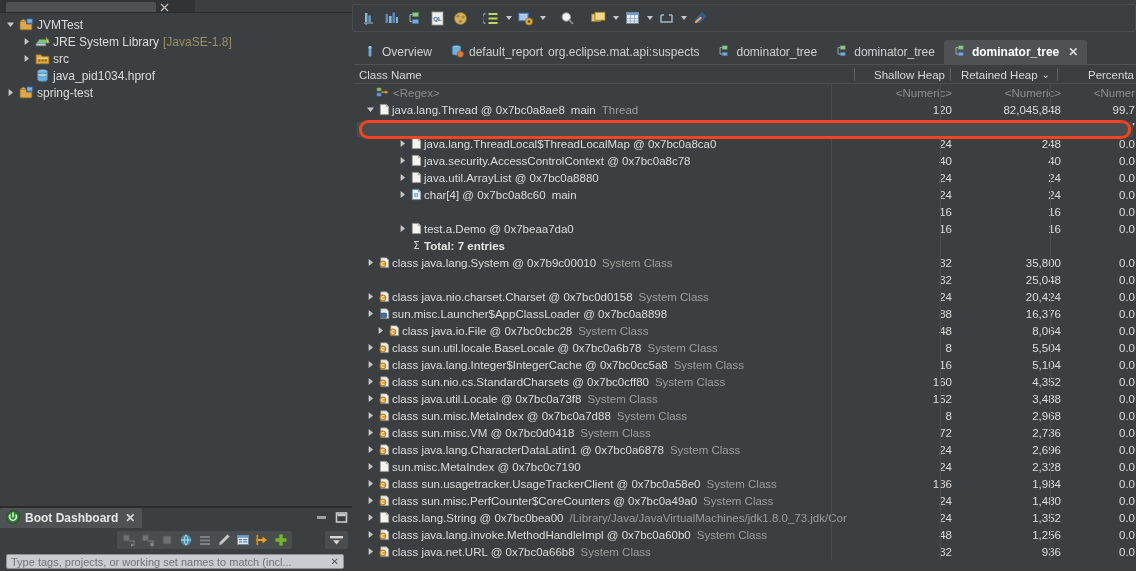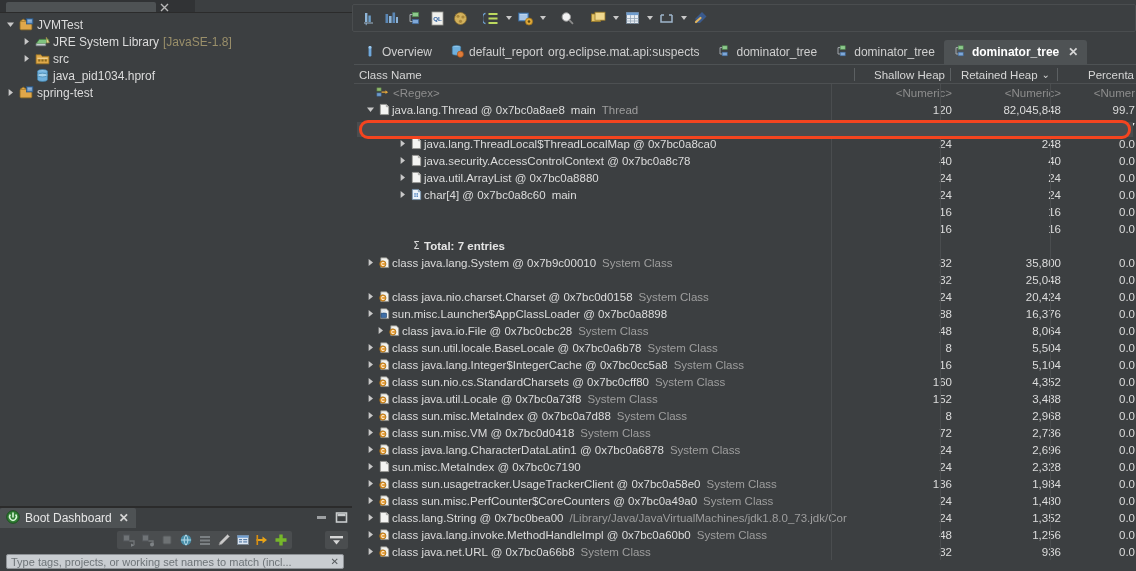--- a/index.html
+++ b/index.html
@@ -57,21 +57,21 @@
     position:absolute; left:0; top:508px; width:352px; height:63px; background:#3c3f41;
   }
   #bd-tabrow {
     position:absolute; left:0; top:0; width:352px; height:20px;
   }
   #bd-tab {
     position:absolute; left:0; top:0; height:20px;
     display:flex; align-items:center; padding:0 7px 0 6px;
     background:#4e5254; border-radius:2px 2px 0 0;
   }
-  #bd-tab .bdtitle { font-size: 12px; font-weight: normal; color:#e6e6e6; margin:0 7px 0 5px;}
+  #bd-tab .bdtitle { font-size: 12px; font-weight: bold; color:#e6e6e6; margin:0 7px 0 5px;}
   .xglyph { font-size: 12px; color:#d6d6d6; font-weight:bold; line-height:1; }
   #bd-winbtns { position:absolute; right:4px; top:3px; display:flex; gap:7px; align-items:center;}
   #bd-toolbar {
     position:absolute; left:0; top:21px; width:352px; height:22px;
     background:#3c3f41;
   }
   .tbgroup { position:absolute; top:2px; display:flex; align-items:center; height:18px;
     background:#4a4d4f; border-radius:2px; padding:0 2px; }
   .tbbtn { width:19px; height:18px; display:flex; align-items:center; justify-content:center;}
   #bd-filter {
@@ -684,20 +684,34 @@
           </div>
           <div class="row">
             <div class="num c-shallow">16</div>
             <div class="num c-retained">16</div>
             <div class="num c-pct">0.0</div>
             <div class="vsep" style="right: 304px; height: 17px;"></div>
             <div class="vsep" style="right: 195px; height: 17px;"></div>
             <div class="vsep" style="right: 85px; height: 17px;"></div>
           </div>
           <div class="row">
+            <div class="rname" style="left:42px">
+              <span style="width:12px;display:inline-flex;align-items:center;justify-content:center">
+                <svg width="9" height="9" viewBox="0 0 9 9">
+                  <path d="M2.6 1 L7 4.5 L2.6 8 Z" fill="#c8c8c8"></path>
+                </svg>
+              </span>
+              <span style="width:16px;display:inline-flex;align-items:center;justify-content:center">
+                <svg width="13" height="13" viewBox="0 0 14 14">
+                  <path d="M2.5 1.5 H9 L11.5 4 V12.5 H2.5 Z" fill="#f4f4f2" stroke="#9a9a96" stroke-width="0.8"></path>
+                  <path d="M9 1.5 V4 H11.5" fill="#d8d8d4" stroke="#9a9a96" stroke-width="0.8"></path>
+                </svg>
+              </span>
+              <span class="">test.a.Demo @ 0x7beaa7da0</span>
+            </div>
             <div class="num c-shallow">16</div>
             <div class="num c-retained">16</div>
             <div class="num c-pct">0.0</div>
             <div class="vsep" style="right: 304px; height: 17px;"></div>
             <div class="vsep" style="right: 195px; height: 17px;"></div>
             <div class="vsep" style="right: 85px; height: 17px;"></div>
           </div>
           <div class="row ">
             <div class="rname" style="left:42px">
               <span style="width:12px;display:inline-flex;align-items:center;justify-content:center"></span>

